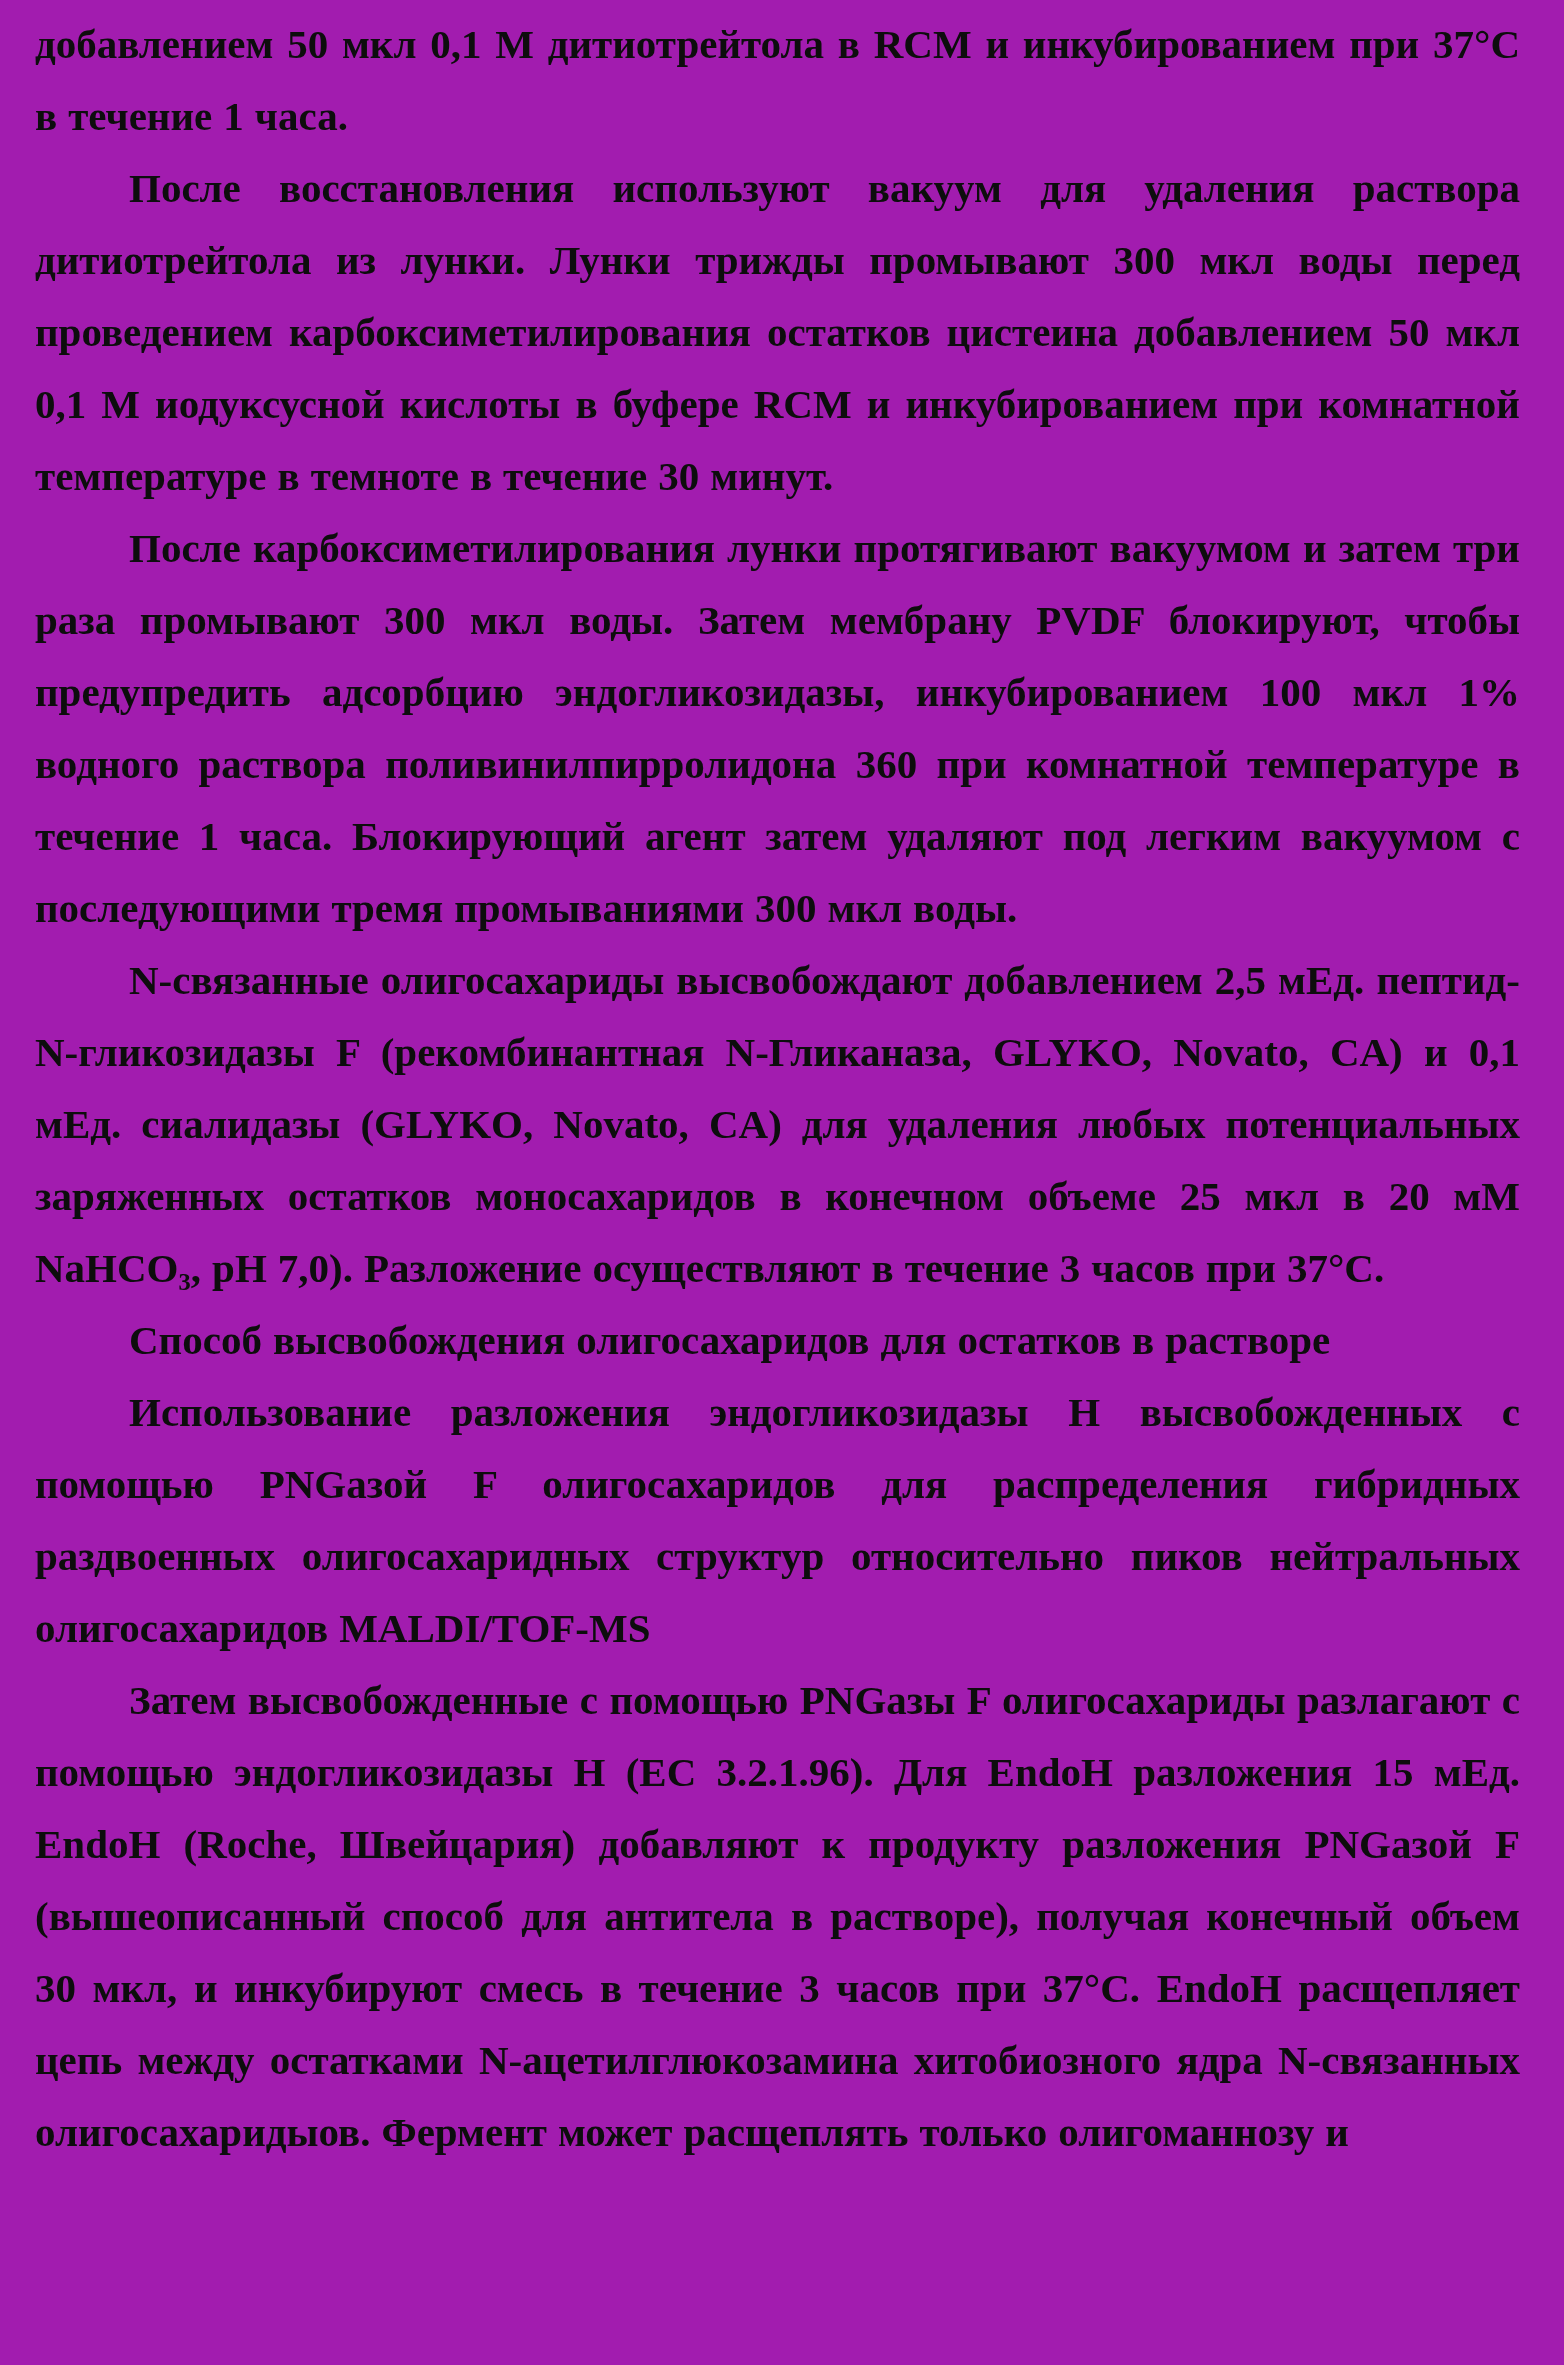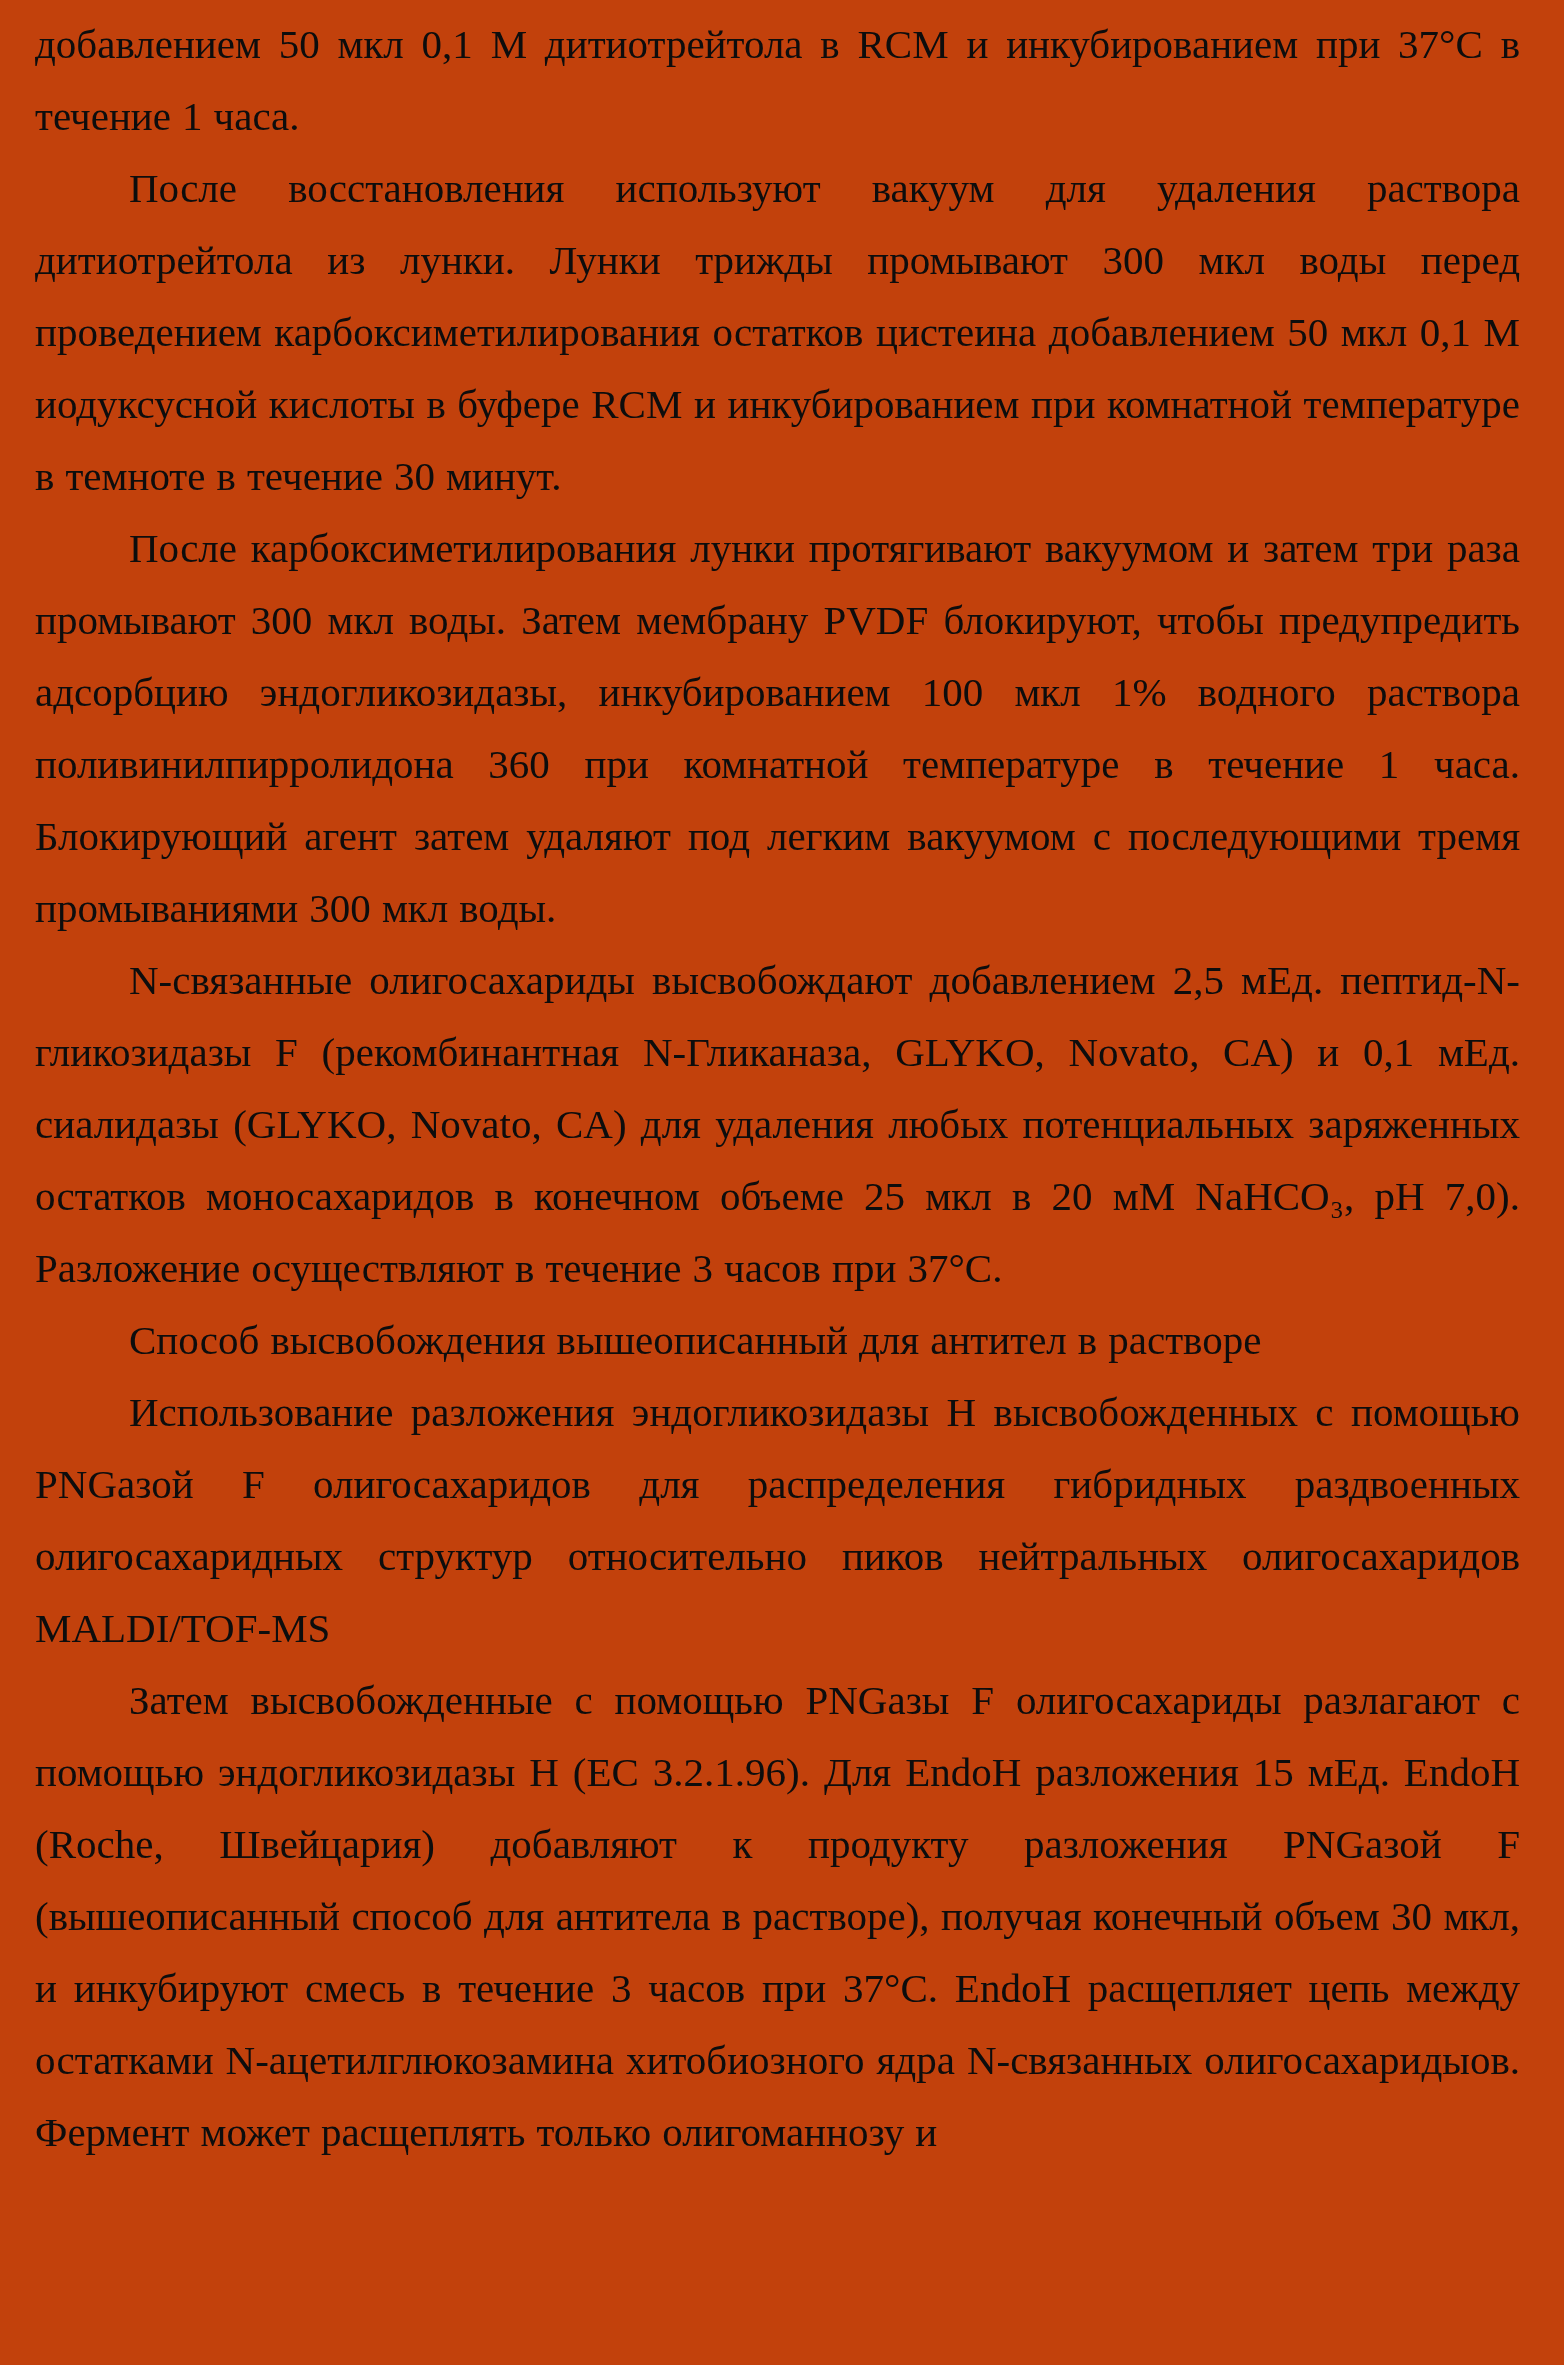--- a/index.html
+++ b/index.html
@@ -12,21 +12,22 @@
     height: 2366px;
     overflow: hidden;
     color: #0d0d0d;
     font-family: "Liberation Serif", "DejaVu Serif", serif;
   }
   .page {
     box-sizing: border-box;
     width: 1564px;
     height: 2366px;
     padding: 8.4px 44px 0 35px;
-    background: #c2410c;
+    background: #a21caf;
+    font-weight: bold;
   }
   .para {
     margin: 0;
     font-size: 41px;
     line-height: 72px;
     text-align: justify;
     text-justify: inter-word;
     word-spacing: 0.8px;
     color: #0d0d0d;
   }
@@ -35,17 +36,17 @@
   }
 </style>
 </head>
 <body>
 
 <div class="page">
   <p class="para">добавлением 50 мкл 0,1 М дитиотрейтола в RCM и инкубированием при 37°С в течение 1 часа.</p>
   <p class="para indent">После восстановления используют вакуум для удаления раствора дитиотрейтола из лунки. Лунки трижды промывают 300 мкл воды перед проведением карбоксиметилирования остатков цистеина добавлением 50 мкл 0,1 М иодуксусной кислоты в буфере RCM и инкубированием при комнатной температуре в темноте в течение 30 минут.</p>
   <p class="para indent">После карбоксиметилирования лунки протягивают вакуумом и затем три раза промывают 300 мкл воды. Затем мембрану PVDF блокируют, чтобы предупредить адсорбцию эндогликозидазы, инкубированием 100 мкл 1% водного раствора поливинилпирролидона 360 при комнатной температуре в течение 1 часа. Блокирующий агент затем удаляют под легким вакуумом с последующими тремя промываниями 300 мкл воды.</p>
   <p class="para indent">N-связанные олигосахариды высвобождают добавлением 2,5 мЕд. пептид-N-гликозидазы F (рекомбинантная N-Гликаназа, GLYKO, Novato, CA) и 0,1 мЕд. сиалидазы (GLYKO, Novato, CA) для удаления любых потенциальных заряженных остатков моносахаридов в конечном объеме 25 мкл в 20 мМ NaHCO₃, pH 7,0). Разложение осуществляют в течение 3 часов при 37°С.</p>
-  <p class="para indent">Способ высвобождения вышеописанный для антител в растворе</p>
+  <p class="para indent">Способ высвобождения олигосахаридов для остатков в растворе</p>
   <p class="para indent">Использование разложения эндогликозидазы H высвобожденных с помощью PNGазой F олигосахаридов для распределения гибридных раздвоенных олигосахаридных структур относительно пиков нейтральных олигосахаридов MALDI/TOF-MS</p>
   <p class="para indent">Затем высвобожденные с помощью PNGазы F олигосахариды разлагают с помощью эндогликозидазы H (EC 3.2.1.96). Для EndoH разложения 15 мЕд. EndoH (Roche, Швейцария) добавляют к продукту разложения PNGазой F (вышеописанный способ для антитела в растворе), получая конечный объем 30 мкл, и инкубируют смесь в течение 3 часов при 37°С. EndoH расщепляет цепь между остатками N-ацетилглюкозамина хитобиозного ядра N-связанных олигосахаридыов. Фермент может расщеплять только олигоманнозу и</p>
 </div>
 
 
 </body></html>

